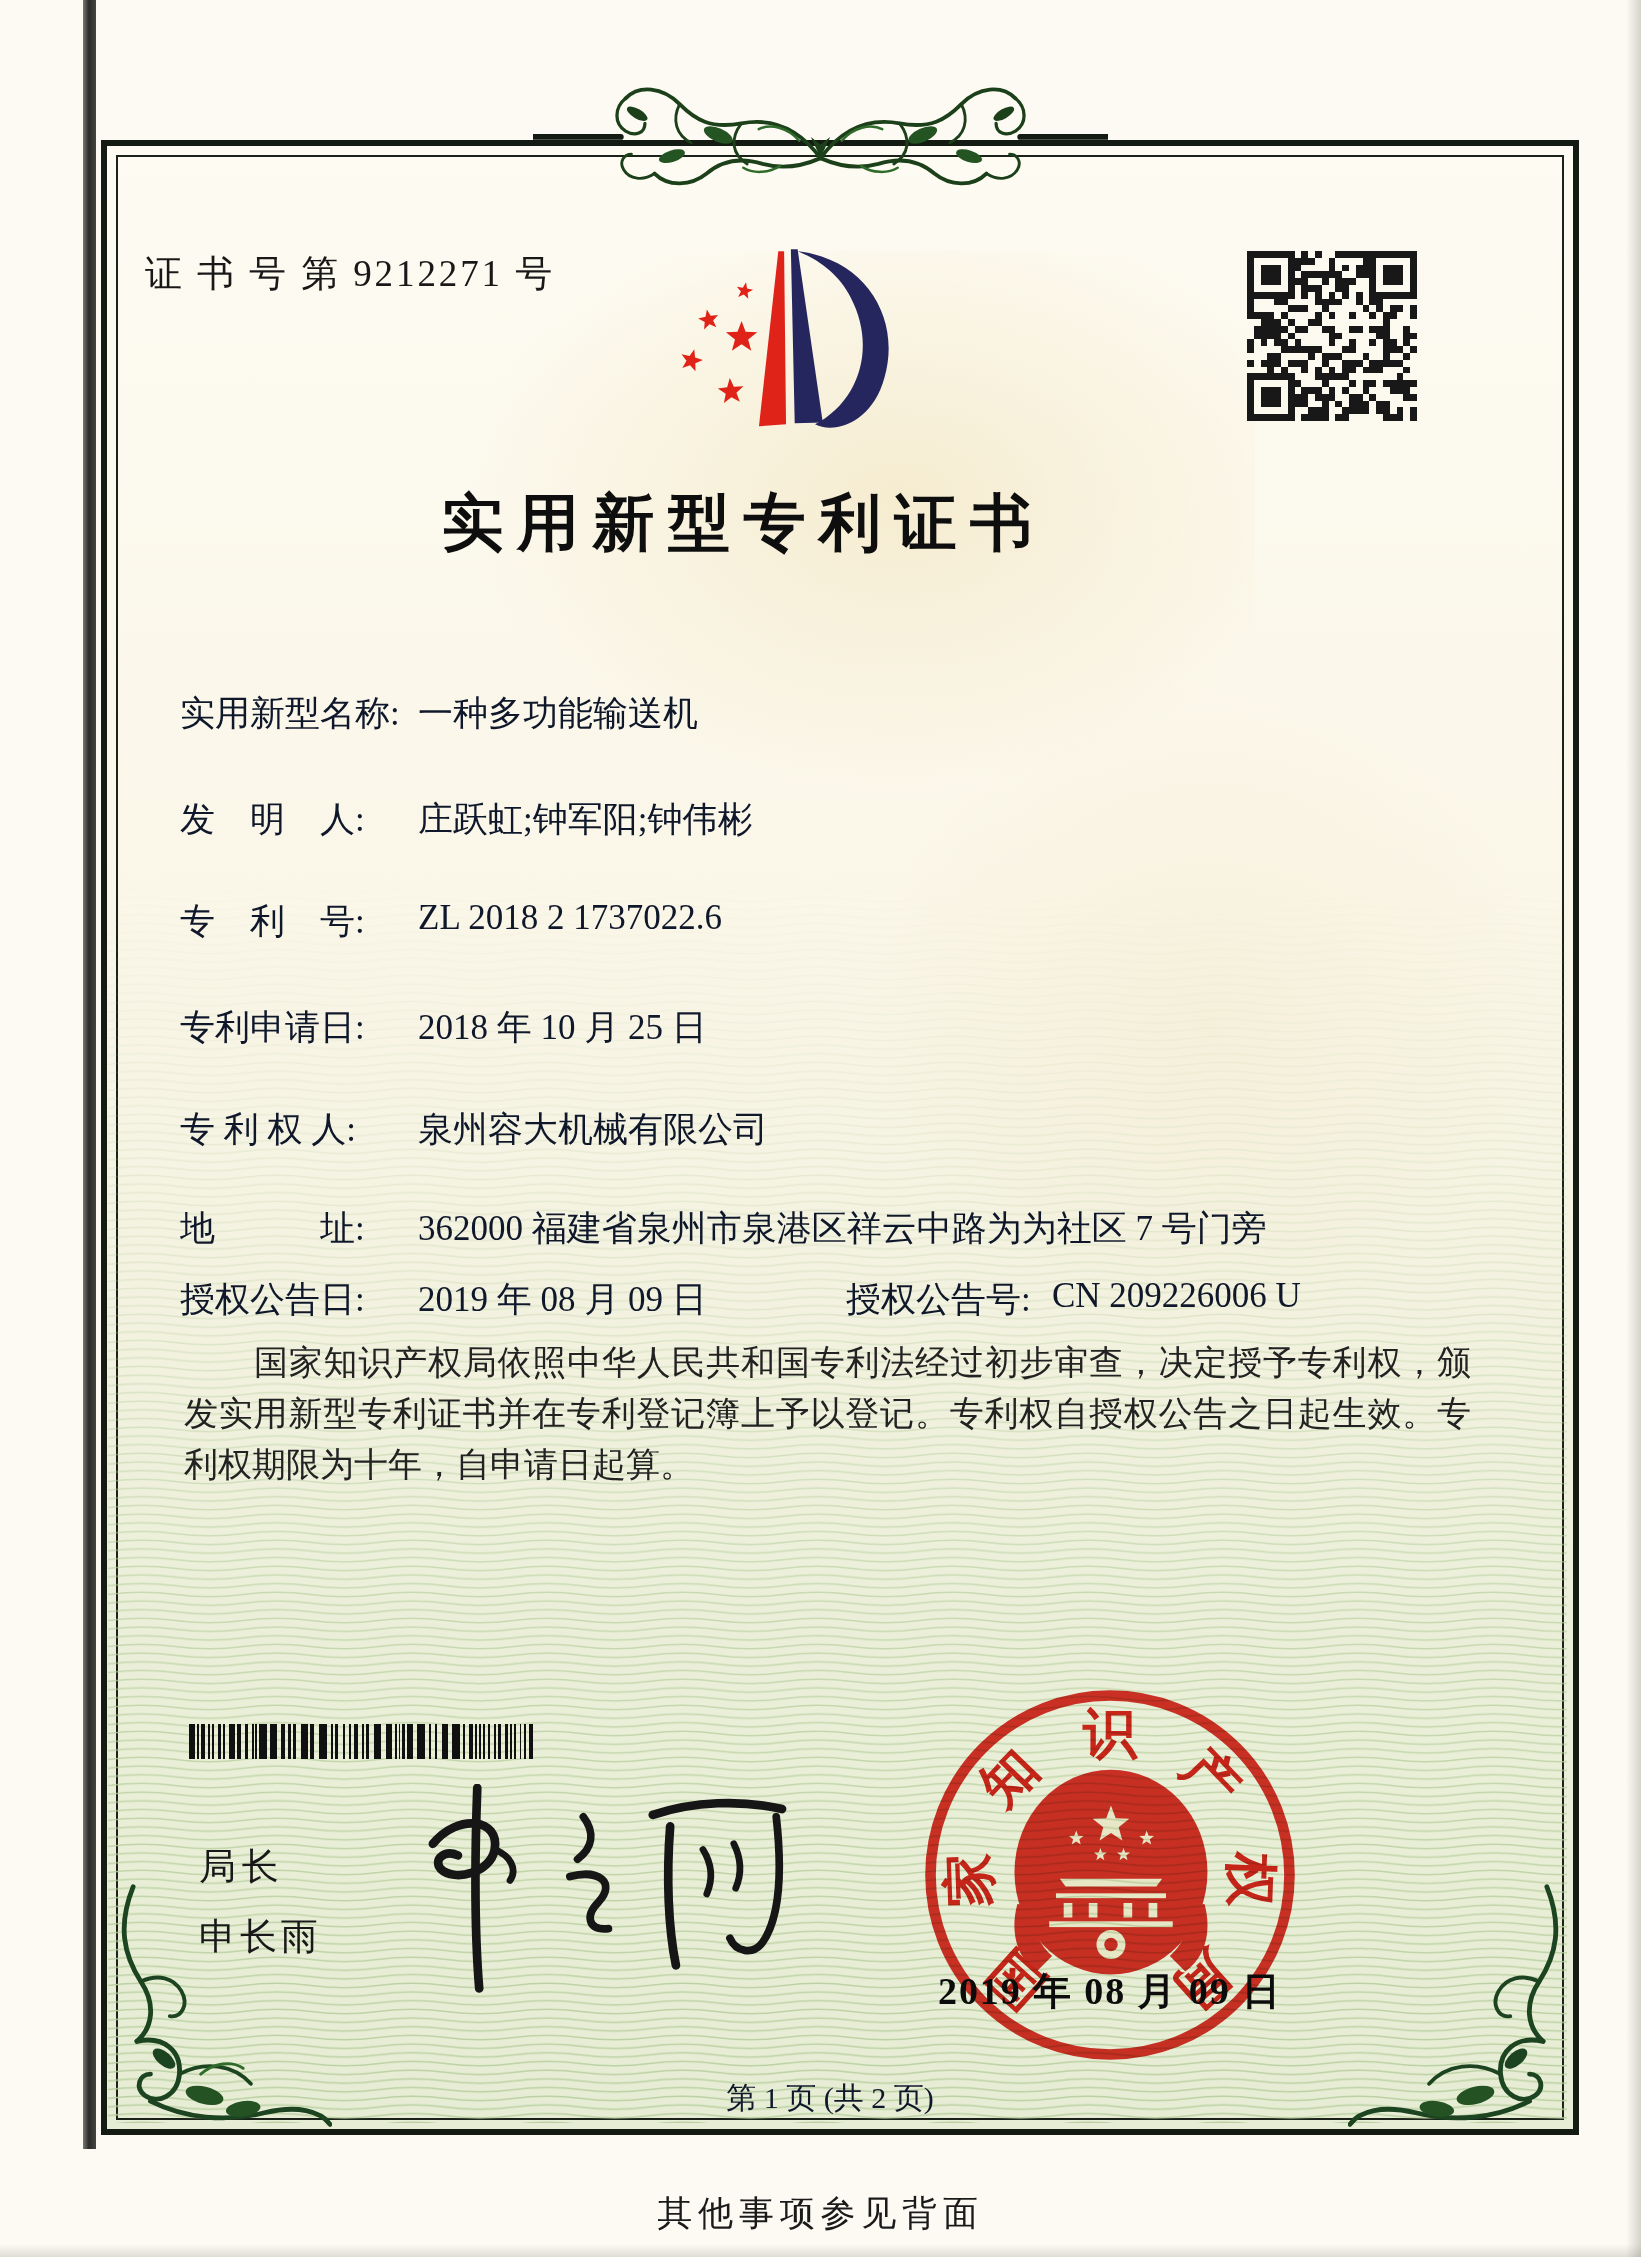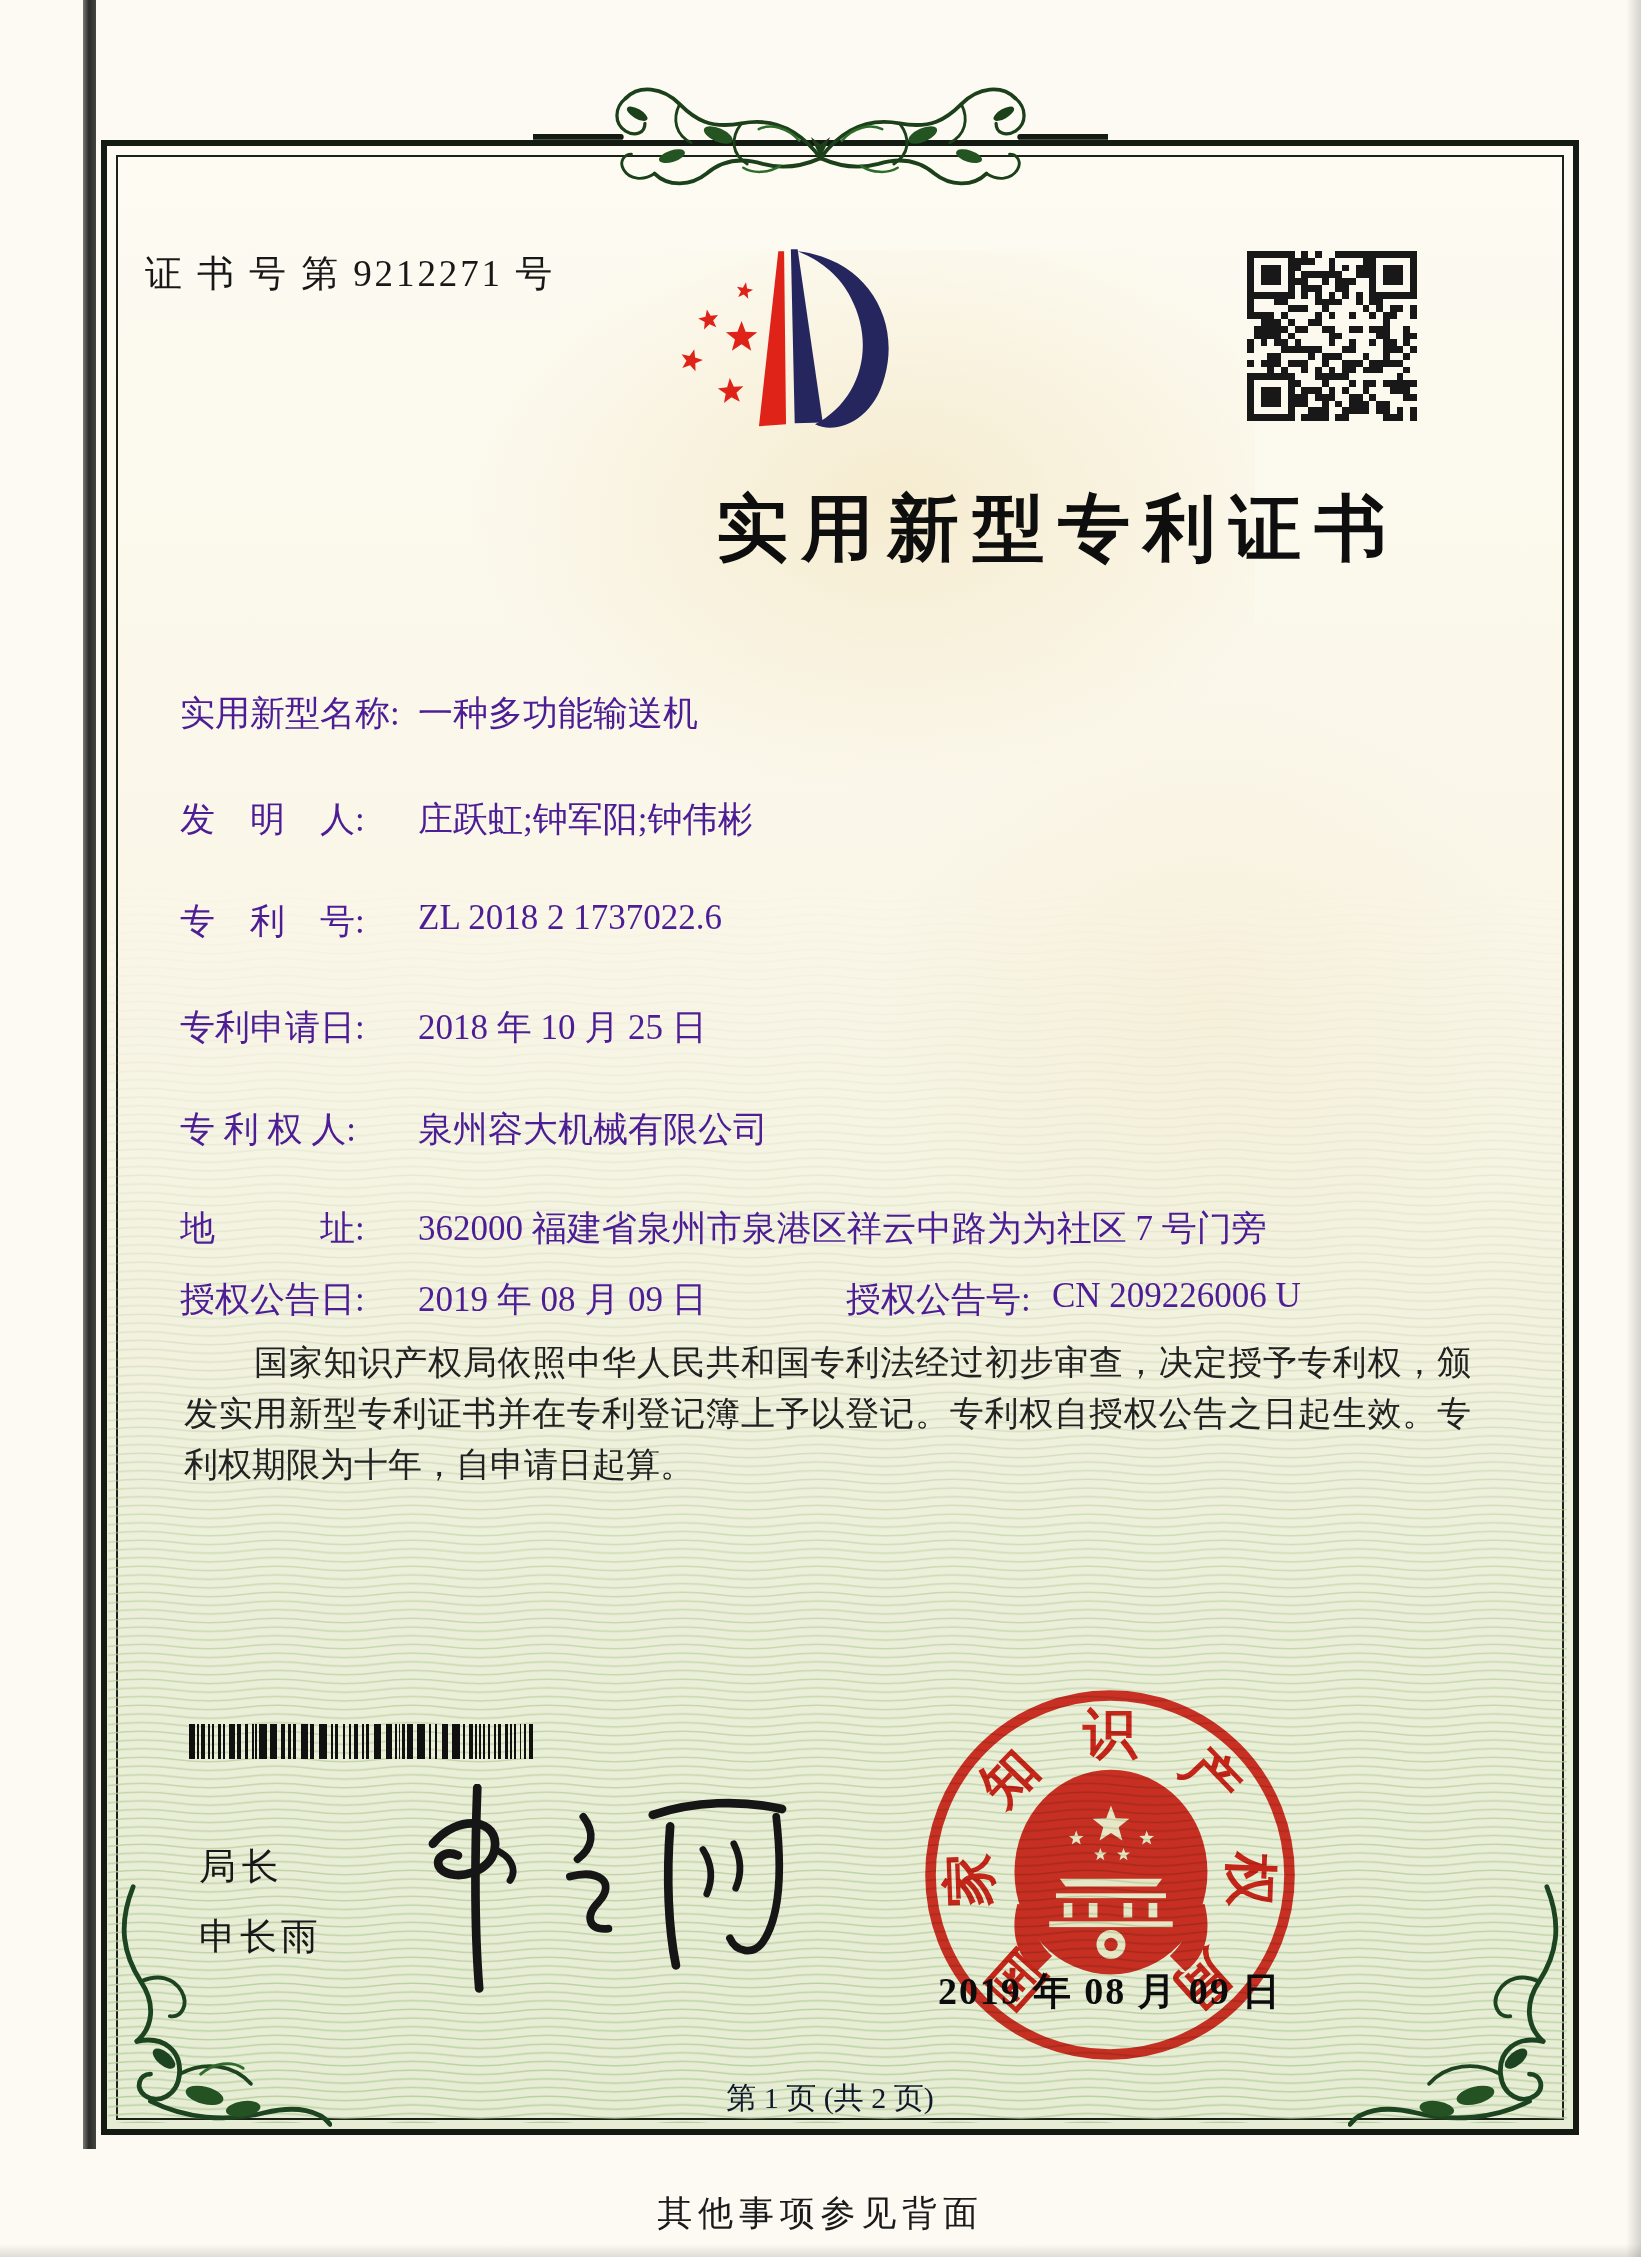--- a/index.html
+++ b/index.html
@@ -26,25 +26,25 @@
     border:6.8px solid #141b13;
     background:linear-gradient(180deg,#fdfbf2 0%,#faf6e8 38%,#f3f2e0 58%,#ebefd9 74%,#e6edd4 100%);}
   .frame-inner{position:absolute;left:8.7px;top:8.7px;right:8.7px;bottom:8.7px;
     border:2.9px solid #1a221a;pointer-events:none;}
   .waves{position:absolute;left:108px;top:869px;width:1459px;height:1254px;}
 
   
   .cert-number{position:absolute;left:145px;top:249px;font-size:37px;letter-spacing:2.9px;color:#181818;}
   .logo{position:absolute;left:671px;top:230px;width:290px;height:234px;}
   .qr{position:absolute;left:1247px;top:251px;width:170px;height:170px;}
-  .title{position:absolute;left:87px;top:481px;width:1313px;text-align:right;
-    font-size:72px;font-weight:600;letter-spacing:13.5px;color:#0e0e0e;}
+  .title{position:absolute;left:87px;top:481px;width:1313px;text-align:center;
+    font-size:62px;font-weight:600;letter-spacing:13.5px;color:#0e0e0e;}
 
   
-  .row{position:absolute;left:0;top:0;width:1641px;height:48px;font-size:35px;color:#4c1d95;}
+  .row{position:absolute;left:0;top:0;width:1641px;height:48px;font-size:35px;color:#0f172a;}
   .row .lab{position:absolute;left:180px;white-space:pre;}
   .row .val{position:absolute;left:418px;white-space:pre;}
   .row .lab2{position:absolute;left:846px;white-space:pre;}
   .row .val2{position:absolute;left:1052px;white-space:pre;}
   .r1{top:690px}.r2{top:796px}.r3{top:898px}.r4{top:1004px}.r5{top:1106px}.r6{top:1205px}.r7{top:1276px}
 
   .paras{position:absolute;left:176px;top:1329px;width:1303px;font-size:34px;line-height:51px;
     color:#222;text-align:justify;}
   .paras p{margin:8px;text-indent:70px;}
 

